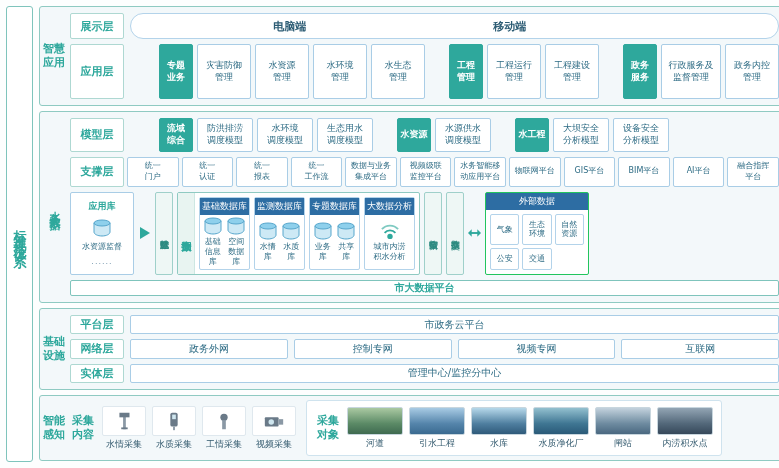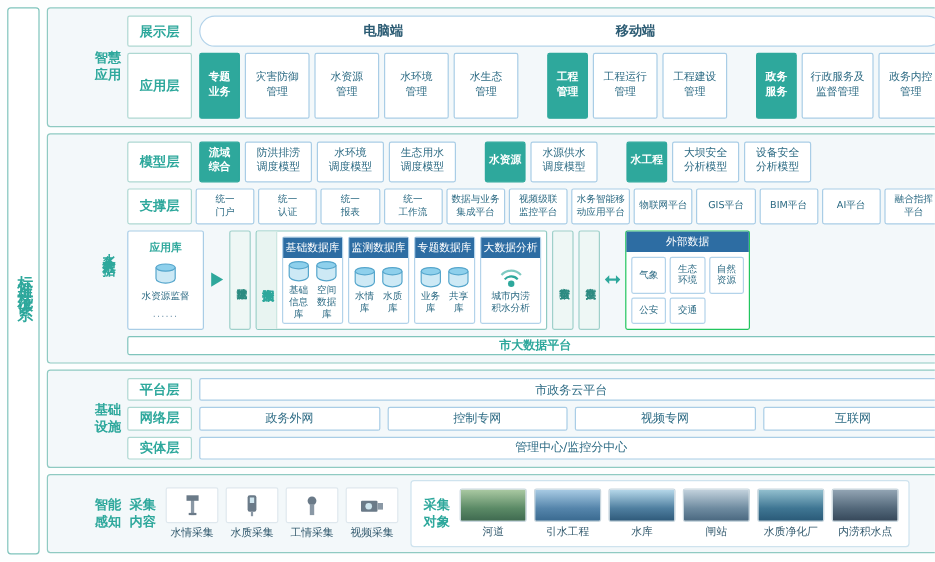--- a/index.html
+++ b/index.html
@@ -11,35 +11,35 @@
           display: flex; align-items: center; justify-content: center;
           color: #2ea89c; font-weight: bold; font-size: 13px;
           writing-mode: vertical-rl; text-orientation: upright; letter-spacing: 5px; }
 
   .main { flex: 1; display: flex; flex-direction: column; gap: 5px; }
 
   .sec { border: 1px solid #8fcac2; background: #f3f8fa; border-radius: 3px; display: flex; }
   .sec1 { height: 100px; } .sec2 { height: 192px; } .sec3 { height: 82px; } .sec4 { height: 66px; }
   .sec-label { width: 28px; display: flex; align-items: center; justify-content: center;
                color: #2ea89c; font-weight: bold; font-size: 11px; text-align: center;
-               word-break: break-all; line-height: 1.25; padding: 0 3px; margin-left: 36px; }
+               word-break: break-all; line-height: 1.25; padding: 0 3px; }
   .sec-label.vert { writing-mode: vertical-rl; text-orientation: upright; letter-spacing: 2px; padding: 0; }
   .sec-body { flex: 1; padding: 6px 8px 6px 2px; display: flex; flex-direction: column; gap: 5px; }
 
   .row { display: flex; gap: 6px; align-items: stretch; }
   .row-label { width: 54px; flex: 0 0 54px; background: #fff; border: 1px solid #aed8d2;
                color: #2ea89c; font-weight: bold; font-size: 11px; border-radius: 2px;
                display: flex; align-items: center; justify-content: center; }
 
   .panel { flex: 1; background: #fff; border: 1px solid #b3d3ea; border-radius: 13px; position: relative; }
   .dp { position: absolute; top: 50%; transform: translateY(-50%); font-weight: bold;
         color: #2b5b73; font-size: 11px; }
   .dp-pc { left: 22%; } .dp-mobile { left: 56%; }
 
-  .grp { display: flex; gap: 4px; }
+  .grp { display: flex; gap: 4px; margin-left: 29px; }
   .grp + .grp { margin-left: 18px; }
   .box { background: #fff; border: 1px solid #a9cde6; color: #2d6b84; font-size: 9px;
          line-height: 1.3; display: flex; align-items: center; justify-content: center;
          text-align: center; white-space: pre-line; padding: 2px 2px; border-radius: 2px; }
   .box.solid { background: #2ea89c; border-color: #2ea89c; color: #fff; font-weight: bold; }
   .w34 { width: 34px; } .w54 { width: 54px; } .w56 { width: 56px; } .w60 { width: 60px; }
 
   .srow .box { flex: 1; font-size: 8px; }
   .srow { gap: 3px; }
 
@@ -396,28 +396,28 @@
           </div>
           <div class="sense-item">
             <div class="photo p2"></div>
             <span class="sense-cap">引水工程</span>
           </div>
           <div class="sense-item">
             <div class="photo p3"></div>
             <span class="sense-cap">水库</span>
           </div>
           <div class="sense-item">
+            <div class="photo p4"></div>
+            <span class="sense-cap">水质净化厂</span>
+          </div>
+          <div class="sense-item">
             <div class="photo p5"></div>
             <span class="sense-cap">闸站</span>
           </div>
           <div class="sense-item">
-            <div class="photo p4"></div>
-            <span class="sense-cap">水质净化厂</span>
-          </div>
-          <div class="sense-item">
             <div class="photo p6"></div>
             <span class="sense-cap">内涝积水点</span>
           </div>
         </div>
       </div>
     </section>
 
   </div>
 
   <div class="vbar">信息安全体系</div>

